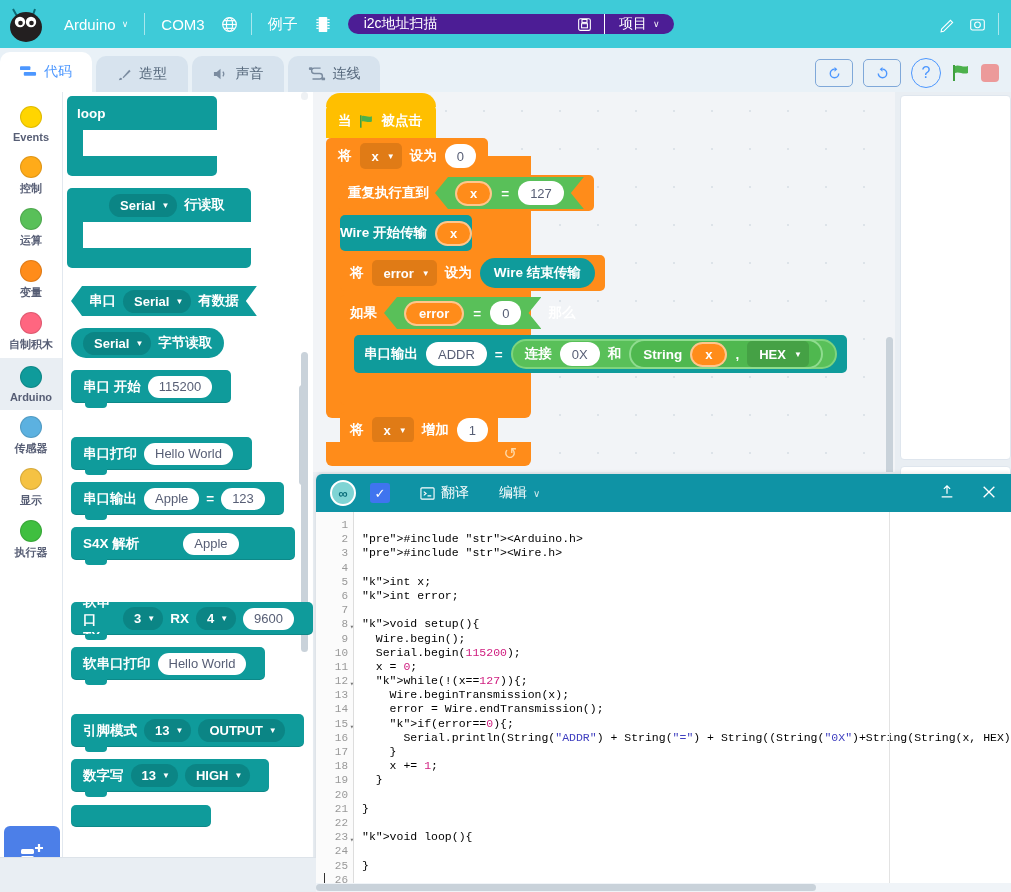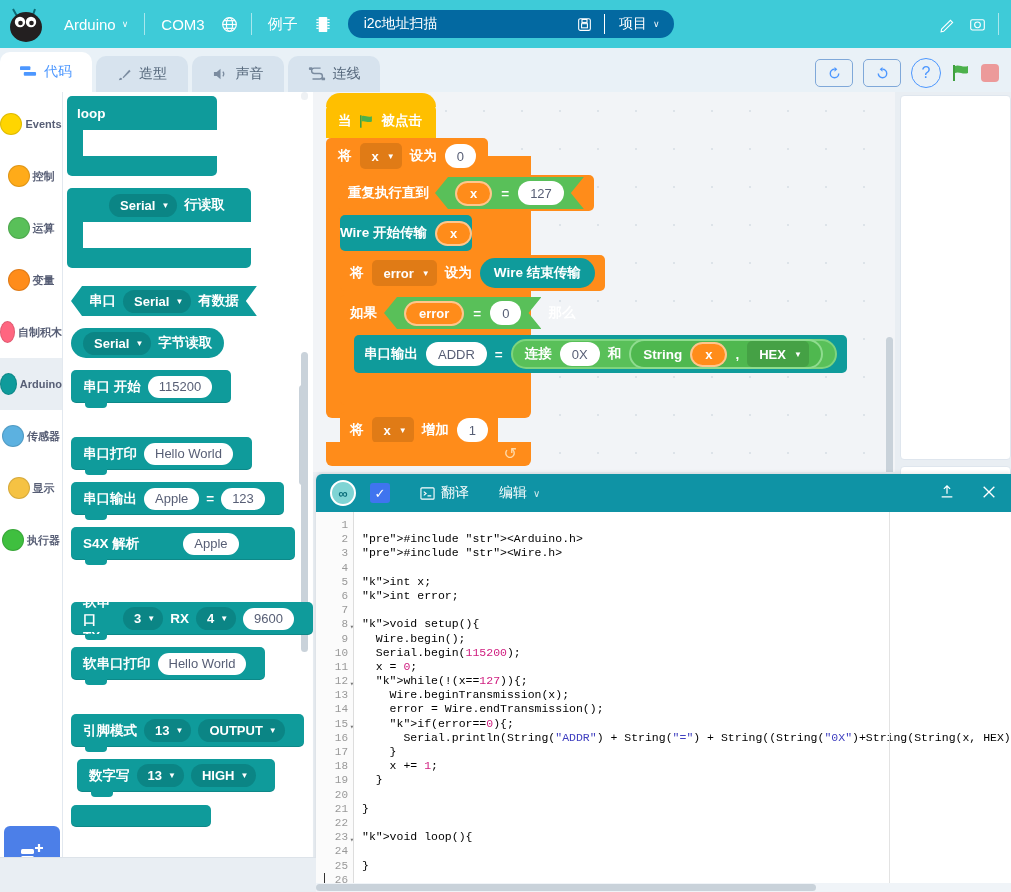--- a/index.html
+++ b/index.html
@@ -23,21 +23,21 @@
     color:#fff; font-size:15px; padding:0 10px; height:48px;
     display:flex; align-items:center; gap:6px; cursor:pointer; white-space:nowrap;
   }
   .caret { font-size:9px; opacity:.95; }
   .hdr-sep { width:1px; height:22px; background:rgba(255,255,255,.55); margin:0 6px; }
   .icon-btn {
     display:flex; align-items:center; justify-content:center;
     width:30px; height:48px; cursor:pointer; color:#fff;
   }
   .proj-wrap {
-    margin-left:10px; height:28px; background:#0369a1; border-radius:17px;
+    margin-left:10px; height:20px; background:#4c1d95; border-radius:17px;
     display:flex; align-items:center; padding:0 6px 0 16px; min-width:326px;
   }
   .proj-name { color:#fff; font-size:14px; flex:1; white-space:nowrap; }
   .proj-ic { width:28px; height:28px; display:flex; align-items:center; justify-content:center; color:#fff; cursor:pointer;}
   .proj-div { width:1px; height:20px; background:#fff; margin:0 6px; }
   .proj-menu { color:#fff; font-size:14px; padding:0 8px; display:flex; align-items:center; gap:6px; cursor:pointer;}
   .hdr-right { margin-left:auto; display:flex; align-items:center; padding-right:6px; }
 
   
   .tabrow {
@@ -65,21 +65,21 @@
   }
   .flag-btn { cursor:pointer; display:flex; }
   .stop-btn { width:18px; height:18px; background:#ec9a9a; border-radius:4px; cursor:pointer; }
 
   
   .catbar {
     position:absolute; left:0; top:92px; width:63px; height:800px;
     background:#fff; border-right:1px solid #e2e8ef; padding-top:6px;
   }
   .cat {
-    height:52px; display:flex; flex-direction:row; align-items:center;
+    height:52px; display:flex; flex-direction:column; align-items:center;
     justify-content:center; gap:3px; cursor:pointer;
   }
   .cat.sel { background:#e9eef3; }
   .dot { width:22px; height:22px; border-radius:50%; border:1px solid rgba(0,0,0,.12); }
   .cat-lbl { font-size:11px; color:#575e75; white-space:nowrap; font-weight:bold; }
   .addext {
     position:absolute; left:4px; bottom:10px; width:56px; height:56px;
     background:#4c7fe8; border-radius:6px; display:flex; align-items:center; justify-content:center; cursor:pointer;
   }
 
@@ -540,21 +540,21 @@
         </span>
         <span class="drop">
           <span>OUTPUT</span>
           <span class="dc">▼</span>
         </span>
         <span class="notch"></span>
       </div>
       <br>
 
       
-      <div class="blk" style="margin-left:10px;">
+      <div class="blk" style="margin-left:4px;">
         <span>数字写</span>
         <span class="drop">
           <span>13</span>
           <span class="dc">▼</span>
         </span>
         <span class="drop">
           <span>HIGH</span>
           <span class="dc">▼</span>
         </span>
         <span class="notch"></span>

